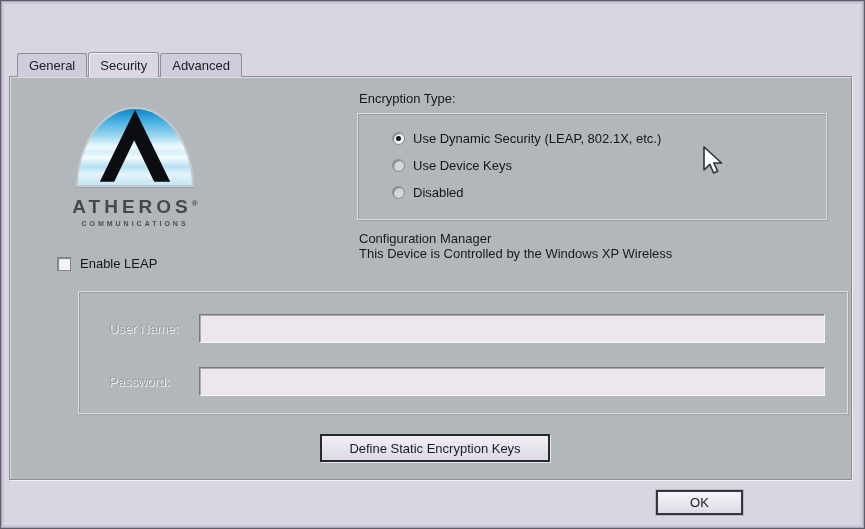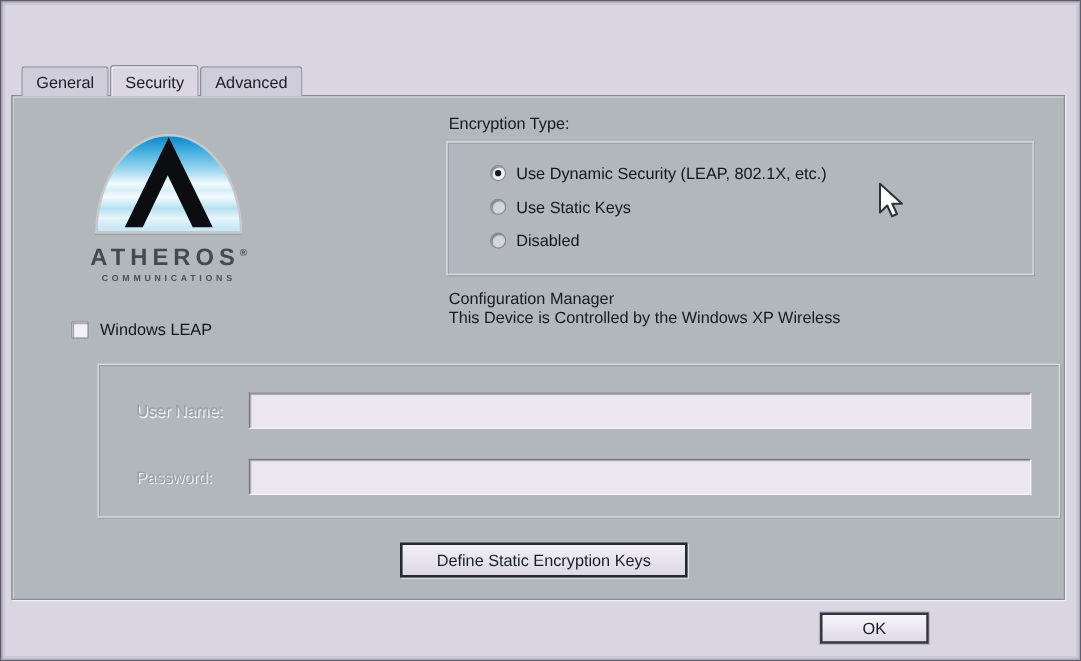--- a/index.html
+++ b/index.html
@@ -194,36 +194,36 @@
     <div class="enc-label">Encryption Type:</div>
     <div class="groupbox gb-enc">
       <div class="radio-row">
         <span class="radio">
             <span class="dot"></span>
           </span>
         <span class="radio-label">Use Dynamic Security (LEAP, 802.1X, etc.)</span>
       </div>
       <div class="radio-row">
         <span class="radio off"></span>
-        <span class="radio-label">Use Static Keys</span>
+        <span class="radio-label">Use Device Keys</span>
       </div>
       <div class="radio-row">
         <span class="radio off"></span>
         <span class="radio-label">Disabled</span>
       </div>
     </div>
 
     <div class="device-note">
       <div>Configuration Manager</div>
       <div>This Device is Controlled by the Windows XP Wireless</div>
     </div>
 
     <div class="leap-row">
       <span class="checkbox"></span>
-      <span class="leap-label">Windows LEAP</span>
+      <span class="leap-label">Enable LEAP</span>
     </div>
 
     <div class="groupbox gb-cred">
       <span class="cred-label" style="left:30px;top:29px;">User Name:</span>
       <input class="cred-field" style="top: 22px;" disabled="" value="">
       <span class="cred-label" style="left:30px;top:82px;">Password:</span>
       <input class="cred-field" style="top: 75px;" disabled="" value="">
     </div>
 
     <div class="define-btn">Define Static Encryption Keys</div>

